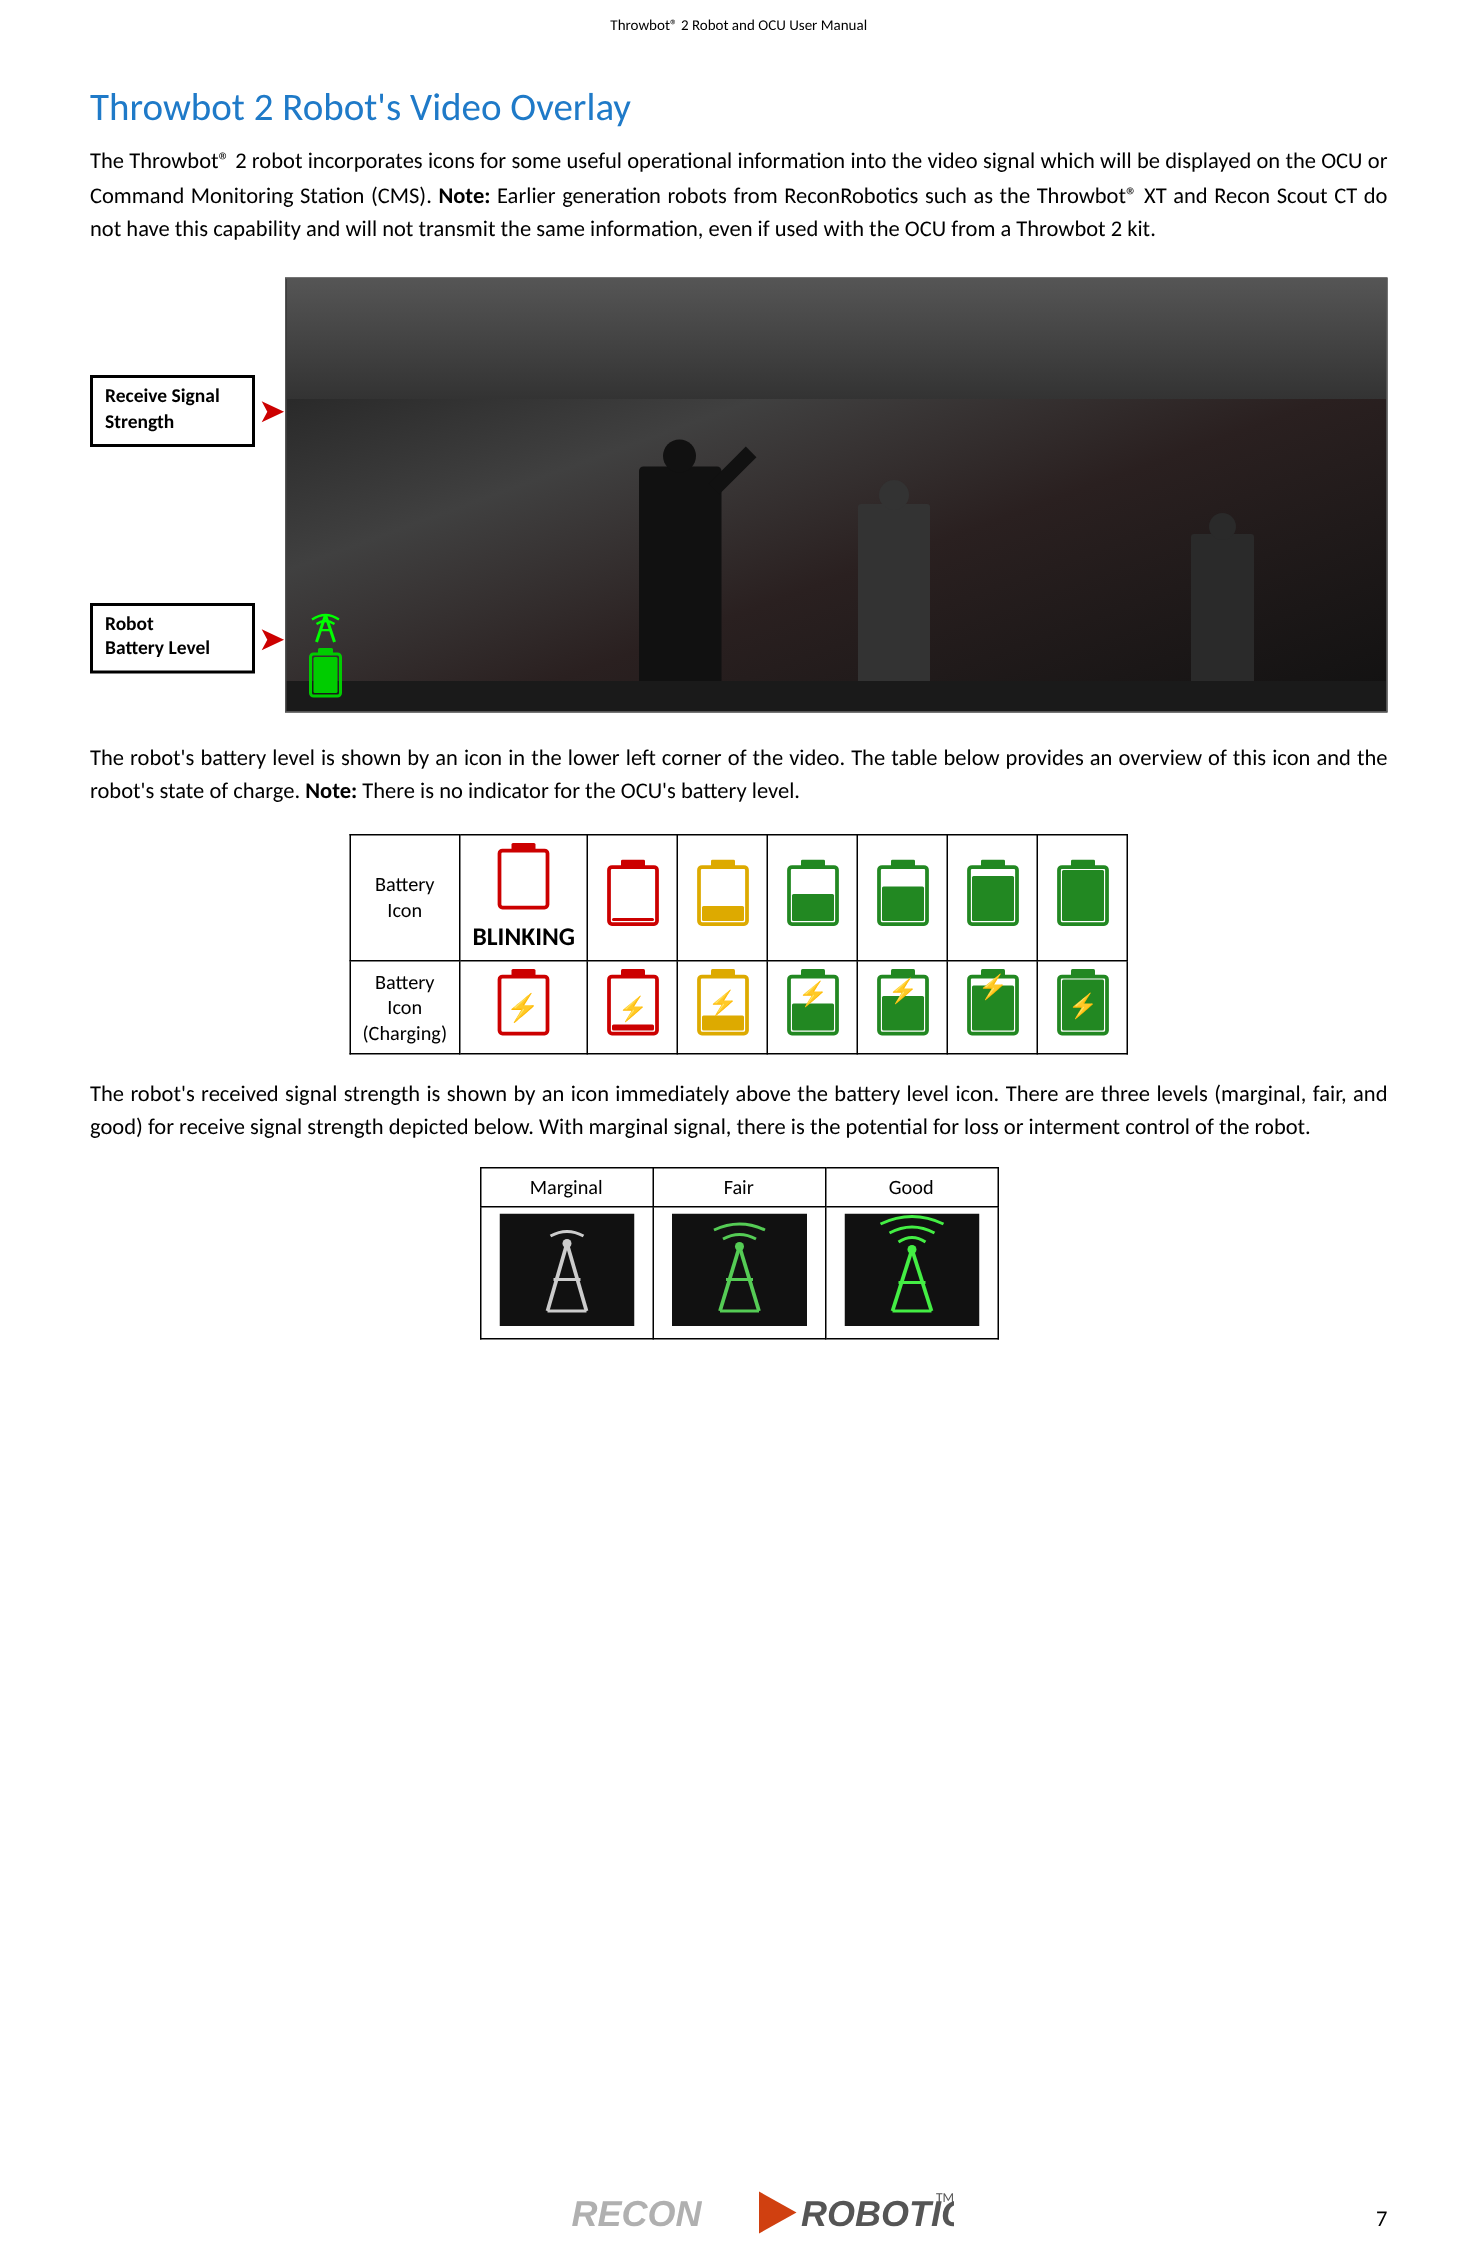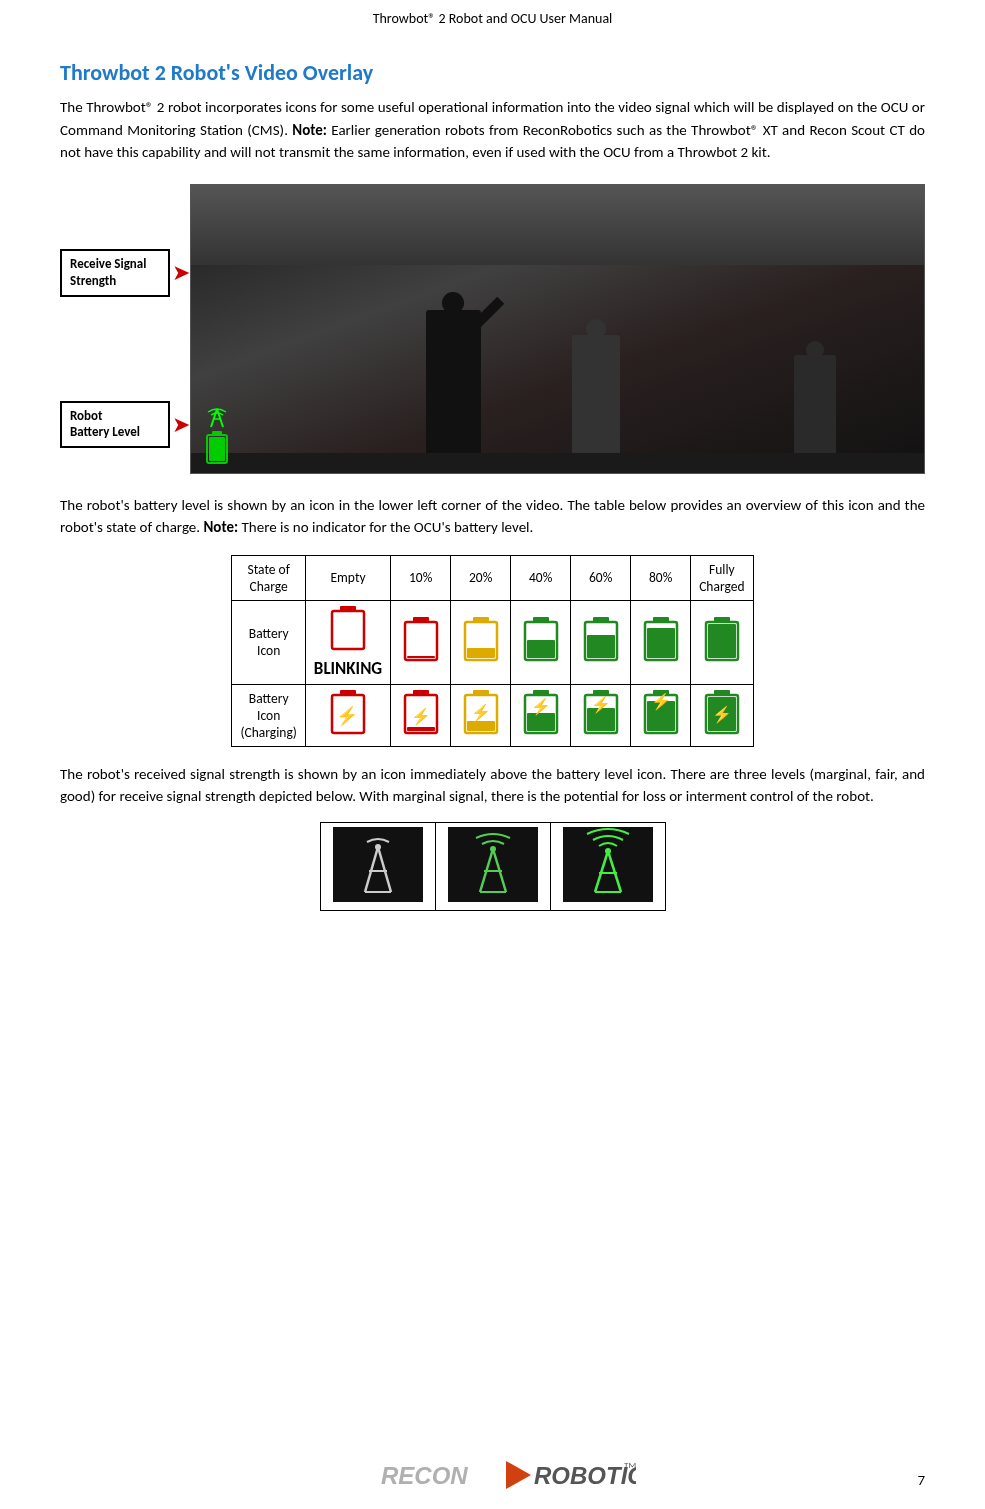--- a/index.html
+++ b/index.html
@@ -8,33 +8,33 @@
       min-height: 1509px;
       background: #fff;
       font-family: Calibri, Arial, sans-serif;
       font-size: 15px;
       color: #000;
       position: relative;
     }
 
     .page-header {
       text-align: center;
-      font-size: 14px;
+      font-size: 10px;
       padding: 10px 0 4px 0;
       border-bottom: none;
     }
 
     .content {
       padding: 10px 60px 40px 60px;
     }
 
     h1.section-title {
       color: #1F7AC8;
-      font-size: 22px;
-      font-weight: bold;
+      font-size: 26px;
+      font-weight: normal;
       margin-top: 18px;
       margin-bottom: 10px;
     }
 
     .body-text {
       text-align: justify;
       line-height: 1.5;
       margin-bottom: 12px;
     }
 
@@ -291,30 +291,20 @@
     </div>
   </div>
 
   <p class="body-text">
     <span>The robot's battery level is shown by an icon in the lower left corner of the video.  The table below provides an overview of this icon and the robot's state of charge. </span><strong>Note:</strong><span> There is no indicator for the OCU's battery level.</span>
   </p>
 
   <div class="battery-table-wrapper">
     <table class="battery-table">
       <tbody>
-          <tr>
-        <td>State of<br>Charge</td>
-        <td>Empty</td>
-        <td>10%</td>
-        <td>20%</td>
-        <td>40%</td>
-        <td>60%</td>
-        <td>80%</td>
-        <td>Fully<br>Charged</td>
-      </tr>
       <tr>
         <td>Battery<br>Icon</td>
 
         <td class="icon-cell">
           <svg width="36" height="46" viewBox="0 0 36 46">
             <rect x="10" y="0" width="16" height="5" rx="1" fill="#cc0000"></rect>
             <rect x="2" y="5" width="32" height="38" rx="2" stroke="#cc0000" stroke-width="2.5" fill="none"></rect>
           </svg>
           <span class="blinking-label">BLINKING</span>
         </td>
@@ -436,20 +426,25 @@
       </table>
   </div>
 
   <p class="body-text">
     <span>The robot's received signal strength is shown by an icon immediately above the battery level icon. There are three levels (marginal, fair, and good) for receive signal strength depicted below. With marginal signal, there is the potential for loss or interment control of the robot.</span>
   </p>
 
   <div class="signal-table-wrapper">
     <table class="signal-table">
       <tbody>
+          <tr>
+        <td>Marginal</td>
+        <td>Fair</td>
+        <td>Good</td>
+      </tr>
       <tr>
 
         <td class="signal-cell">
           <svg width="90" height="75" viewBox="0 0 90 75">
             <rect x="0" y="0" width="90" height="75" fill="#111"></rect>
 
             <line x1="45" y1="20" x2="32" y2="65" stroke="#cccccc" stroke-width="2.5"></line>
             <line x1="45" y1="20" x2="58" y2="65" stroke="#cccccc" stroke-width="2.5"></line>
             <line x1="36" y1="44" x2="54" y2="44" stroke="#cccccc" stroke-width="2"></line>
             <line x1="32" y1="65" x2="58" y2="65" stroke="#cccccc" stroke-width="2"></line>

